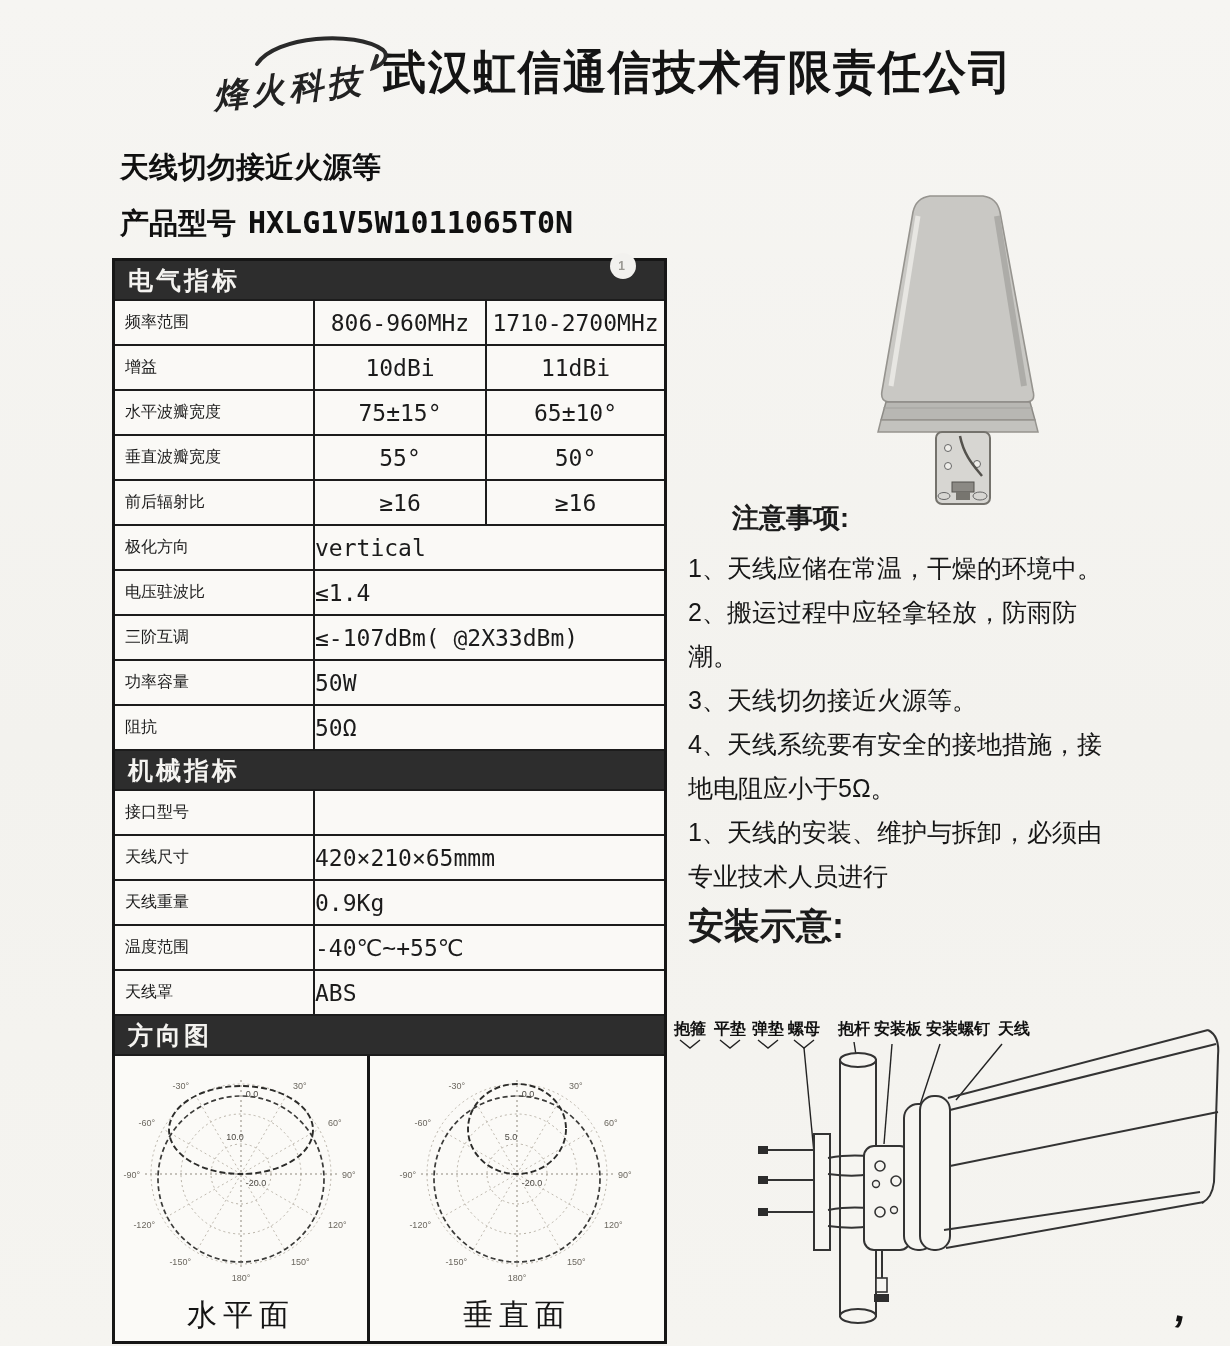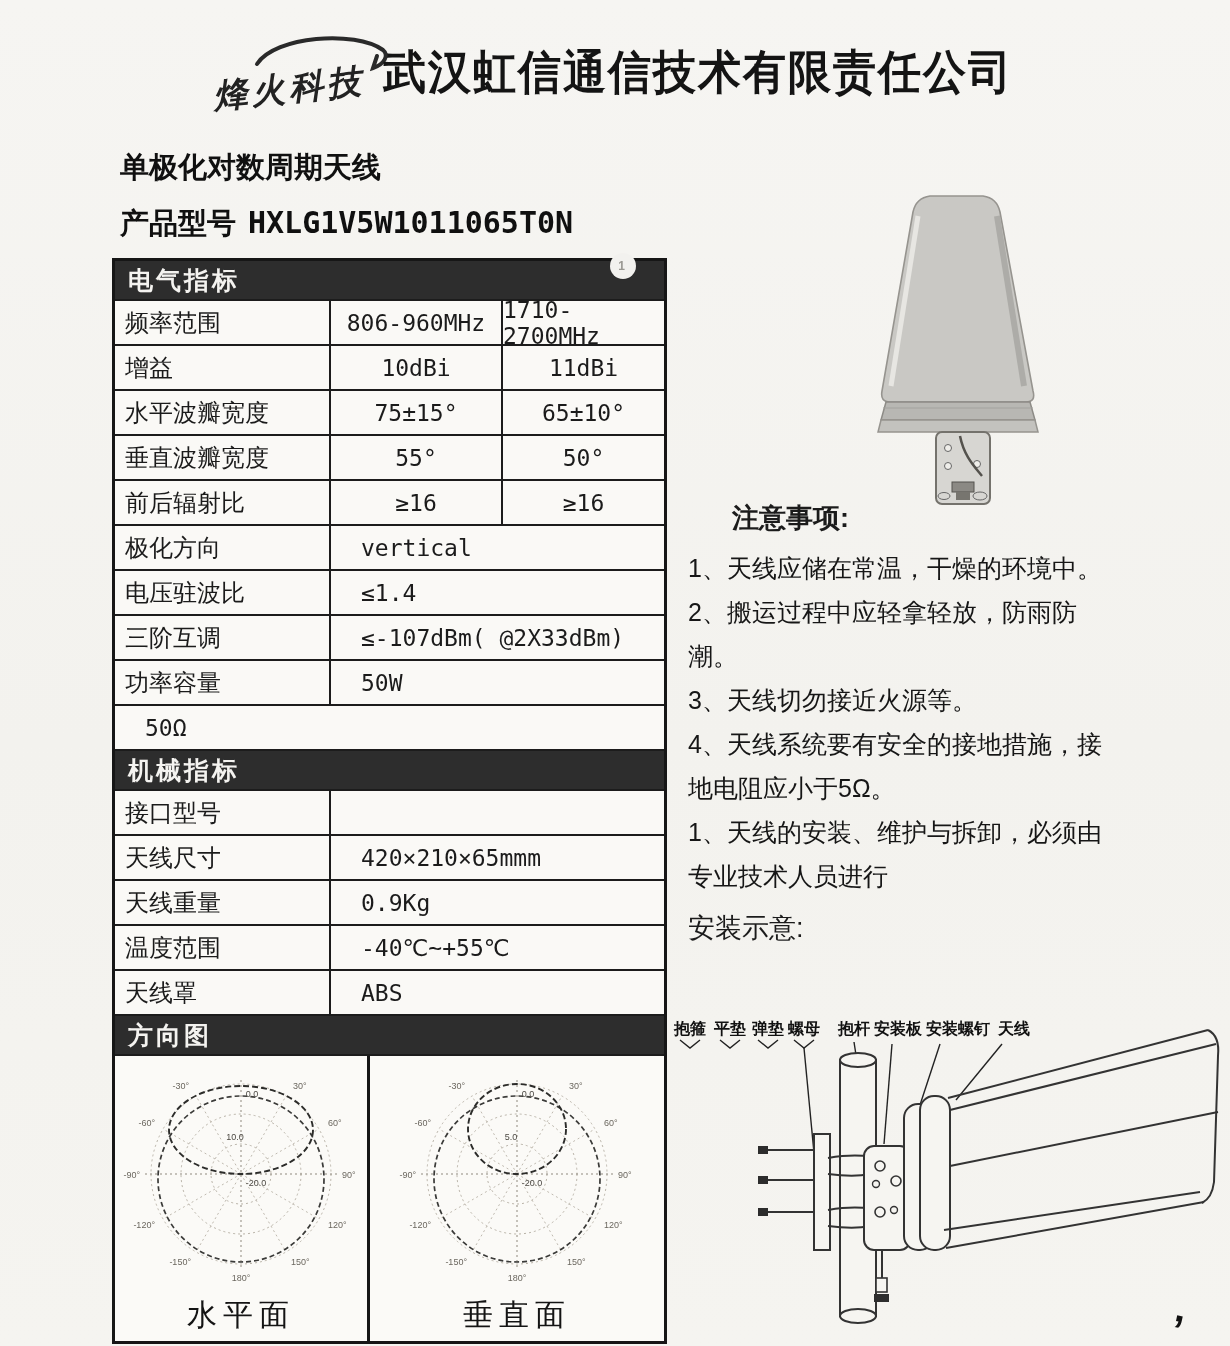--- a/index.html
+++ b/index.html
@@ -20,36 +20,36 @@
   .pmodel .mono{font-size:30px;font-weight:700;margin-left:12px;text-align:right;}
   
   .spec{position:absolute;left:112px;top:258px;width:549px;border:3px solid #161616;background:#faf9f6;}
   .bar{position:relative;height:38px;background:#2d2d2d;color:#f4f3f0;display:flex;align-items:center;
        padding-left:13px;font-size:25px;font-weight:700;letter-spacing:3px;text-align:center;}
   .hole{position:absolute;right:28px;top:-8px;width:26px;height:26px;border-radius:50%;
         background:#f2f1ee;color:#9a9892;font-size:12px;display:flex;align-items:center;justify-content:center;}
   .trow{display:flex;height:43px;border-top:2px solid #1c1c1c;align-items:stretch;background:#faf9f6;}
   .trow:first-of-type{border-top:none;}
   .c{box-sizing:border-box;display:flex;align-items:center;}
-  .c.lab{width:216px;padding-left:10px;font-size:24px;border-right:2px solid #1c1c1c;}
+  .c.lab{width:200px;padding-left:10px;font-size:16px;border-right:2px solid #1c1c1c;}
   .c.v1{width:172px;justify-content:center;border-right:2px solid #1c1c1c;font-size:23px;}
   .c.v2{flex:1;justify-content:center;font-size:23px;}
-  .c.sp{flex:1;padding-left:30px;font-size:23px;}
+  .c.sp{flex:1;font-size:23px;}
   
   .plots{display:flex;height:285px;border-top:2px solid #1c1c1c;}
   .plot-cell{box-sizing:border-box;display:flex;flex-direction:column;align-items:center;padding-top:6px;background:#fbfaf7;}
   .plot-cell.pl{width:255px;border-right:3px solid #161616;}
   .plot-cell.pr{flex:1;}
   .plot-caption{font-size:30px;letter-spacing:6px;color:#141414;margin-top:1px;}
   
   .antenna-fig{position:absolute;left:852px;top:186px;}
   .notes{position:absolute;left:688px;top:500px;width:432px;}
   .notes-h{font-size:27px;font-weight:700;margin-bottom:10px;margin-left:44px;}
   .note{font-size:25px;line-height:44px;color:#161616;}
-  .install-h{font-size:27px;font-weight:400;margin-top:12px;}
+  .install-h{font-size:36px;font-weight:700;margin-top:4px;}
   .install-fig{position:absolute;left:668px;top:1016px;}
   .corner-mark{position:absolute;left:1176px;top:1286px;font-size:40px;font-weight:900;
     transform:rotate(12deg);color:#111;}
   svg text{font-family:"Liberation Sans",sans-serif;}
   .deg{font-size:9px;fill:#6b675f;}
   .ring{font-size:9px;fill:#4b4842;}
   .dlab{font-size:16px;font-weight:700;fill:#111;}
 </style>
 </head>
 <body>
@@ -57,21 +57,21 @@
 <div class="page">
 
   <div class="logo-wrap">
     <svg width="190" height="100" viewBox="0 0 190 100">
       <path d="M52,36 C70,8 150,2 178,22 C184,27 180,36 168,40 L172,28" fill="none" stroke="#2a2a2a" stroke-width="4" stroke-linecap="round"></path>
     </svg>
     <span class="logo-text">烽火科技</span>
   </div>
   <div class="company">武汉虹信通信技术有限责任公司</div>
 
-  <div class="ptitle">单极化对数周期天线</div>
+  <div class="ptitle">天线切勿接近火源等</div>
   <div class="pmodel">
     <span>产品型号</span><span class="mono">HXLG1V5W1011065T0N</span>
   </div>
 
   <div class="spec">
 
     <div class="bar">
       <span>电气指标</span>
       <span class="hole">1</span>
     </div>
@@ -112,20 +112,21 @@
     </div>
     <div class="trow">
       <div class="c lab">三阶互调</div>
       <div class="c sp mono">≤-107dBm( @2X33dBm)</div>
     </div>
     <div class="trow">
       <div class="c lab">功率容量</div>
       <div class="c sp mono">50W</div>
     </div>
     <div class="trow">
+      <div class="c lab">阻抗</div>
       <div class="c sp mono">50Ω</div>
     </div>
 
     <div class="bar" style="border-top:2px solid #1c1c1c;">
       <span>机械指标</span>
     </div>
 
     <div class="trow">
       <div class="c lab">接口型号</div>
     </div>

